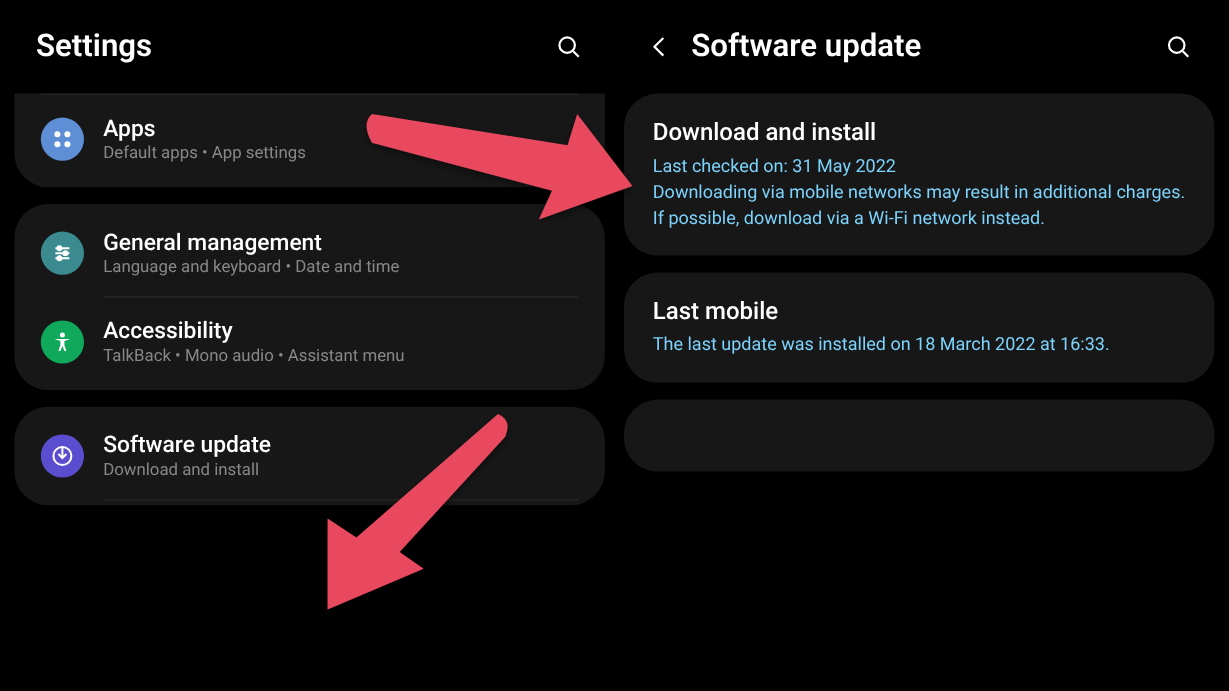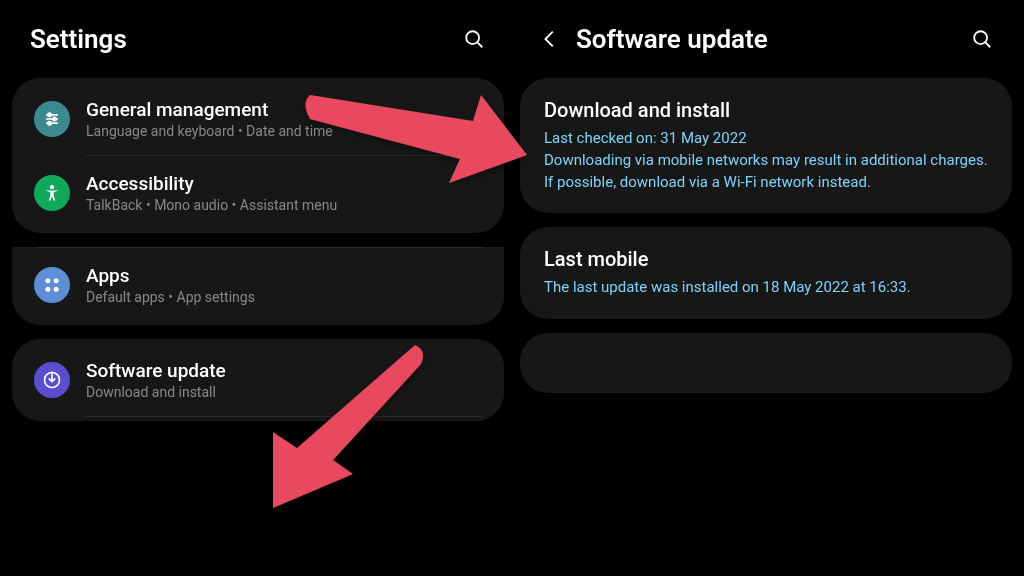--- a/index.html
+++ b/index.html
@@ -129,20 +129,38 @@
       <span class="header-title">Settings</span>
     </div>
     <span class="search-icon">
       <svg viewBox="0 0 24 24">
           <circle cx="10.5" cy="10.5" r="7"></circle>
           <line x1="16" y1="16" x2="21" y2="21"></line>
         </svg>
     </span>
   </div>
 
+  <div class="card card-top-partial">
+    <div class="row-divider"></div>
+    <div class="row">
+      <div class="icon-circle icon-blue-light">
+        <svg class="icon-inner" viewBox="0 0 24 24" fill="#fff">
+            <circle cx="7" cy="7" r="3"></circle>
+            <circle cx="17" cy="7" r="3"></circle>
+            <circle cx="7" cy="17" r="3"></circle>
+            <circle cx="17" cy="17" r="3"></circle>
+          </svg>
+      </div>
+      <div class="row-text">
+        <div class="row-title">Apps</div>
+        <div class="row-subtitle">Default apps  •  App settings</div>
+      </div>
+    </div>
+  </div>
+
   <div class="card">
     <div class="row">
       <div class="icon-circle icon-teal">
         <svg class="icon-inner" viewBox="0 0 24 24" stroke="#fff" stroke-width="2" fill="none">
             <line x1="5" y1="7" x2="19" y2="7"></line>
             <circle cx="9" cy="7" r="2" fill="#fff"></circle>
             <line x1="5" y1="12" x2="19" y2="12"></line>
             <circle cx="15" cy="12" r="2" fill="#fff"></circle>
             <line x1="5" y1="17" x2="19" y2="17"></line>
             <circle cx="9" cy="17" r="2" fill="#fff"></circle>
@@ -161,38 +179,20 @@
             <path d="M4 9 L20 9 L14 11 L14 15 L16 21 L14 21 L12 16 L10 21 L8 21 L10 15 L10 11 Z"></path>
           </svg>
       </div>
       <div class="row-text">
         <div class="row-title">Accessibility</div>
         <div class="row-subtitle">TalkBack  •  Mono audio  •  Assistant menu</div>
       </div>
     </div>
   </div>
 
-  <div class="card card-top-partial">
-    <div class="row-divider"></div>
-    <div class="row">
-      <div class="icon-circle icon-blue-light">
-        <svg class="icon-inner" viewBox="0 0 24 24" fill="#fff">
-            <circle cx="7" cy="7" r="3"></circle>
-            <circle cx="17" cy="7" r="3"></circle>
-            <circle cx="7" cy="17" r="3"></circle>
-            <circle cx="17" cy="17" r="3"></circle>
-          </svg>
-      </div>
-      <div class="row-text">
-        <div class="row-title">Apps</div>
-        <div class="row-subtitle">Default apps  •  App settings</div>
-      </div>
-    </div>
-  </div>
-
   <div class="card">
     <div class="row">
       <div class="icon-circle icon-purple">
         <svg class="icon-inner" viewBox="0 0 24 24" stroke="#fff" stroke-width="2" fill="none">
             <path d="M12 4 L12 14 M8 10 L12 14 L16 10"></path>
             <circle cx="12" cy="12" r="9"></circle>
           </svg>
       </div>
       <div class="row-text">
         <div class="row-title">Software update</div>
@@ -222,21 +222,21 @@
   </div>
 
   <div class="detail-card">
     <div class="detail-title">Download and install</div>
     <div class="detail-body" style="white-space:pre-line">Last checked on: 31 May 2022
 Downloading via mobile networks may result in additional charges. If possible, download via a Wi-Fi network instead.</div>
   </div>
 
   <div class="detail-card">
     <div class="detail-title">Last mobile</div>
-    <div class="detail-body">The last update was installed on 18 May 2022 at 16:33.</div>
+    <div class="detail-body">The last update was installed on 18 March 2022 at 16:33.</div>
   </div>
 
   <div class="detail-card" style="height:60px;"></div>
 </div>
 
 <div class="arrow" style="left:295px; top:75px;">
   <svg width="240" height="110" viewBox="0 0 240 110">
     <defs>
         <filter id="s1" x="-20%" y="-20%" width="140%" height="140%">
           <feDropShadow dx="0" dy="3" stdDeviation="3" flood-opacity="0.4"></feDropShadow>

